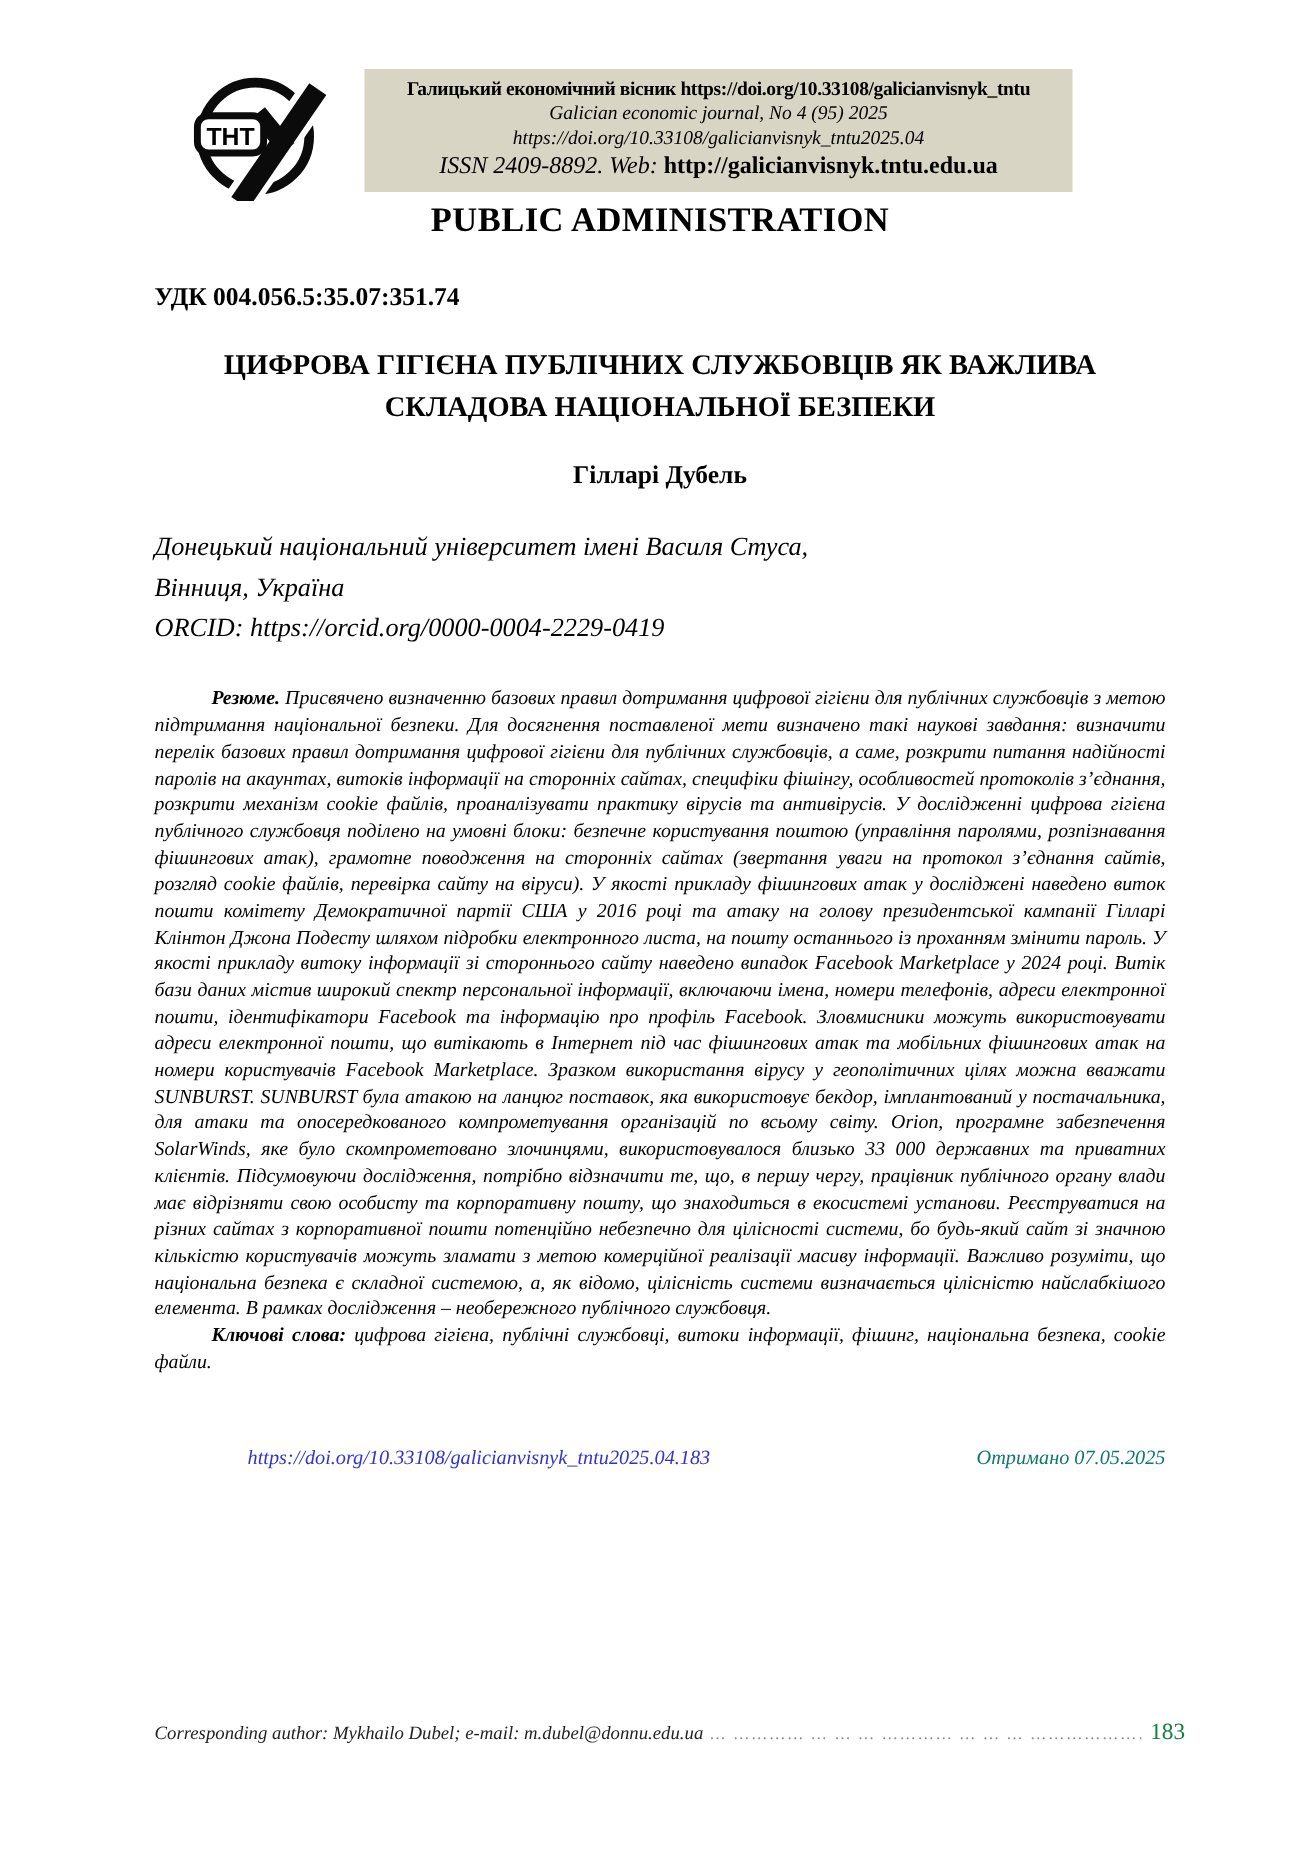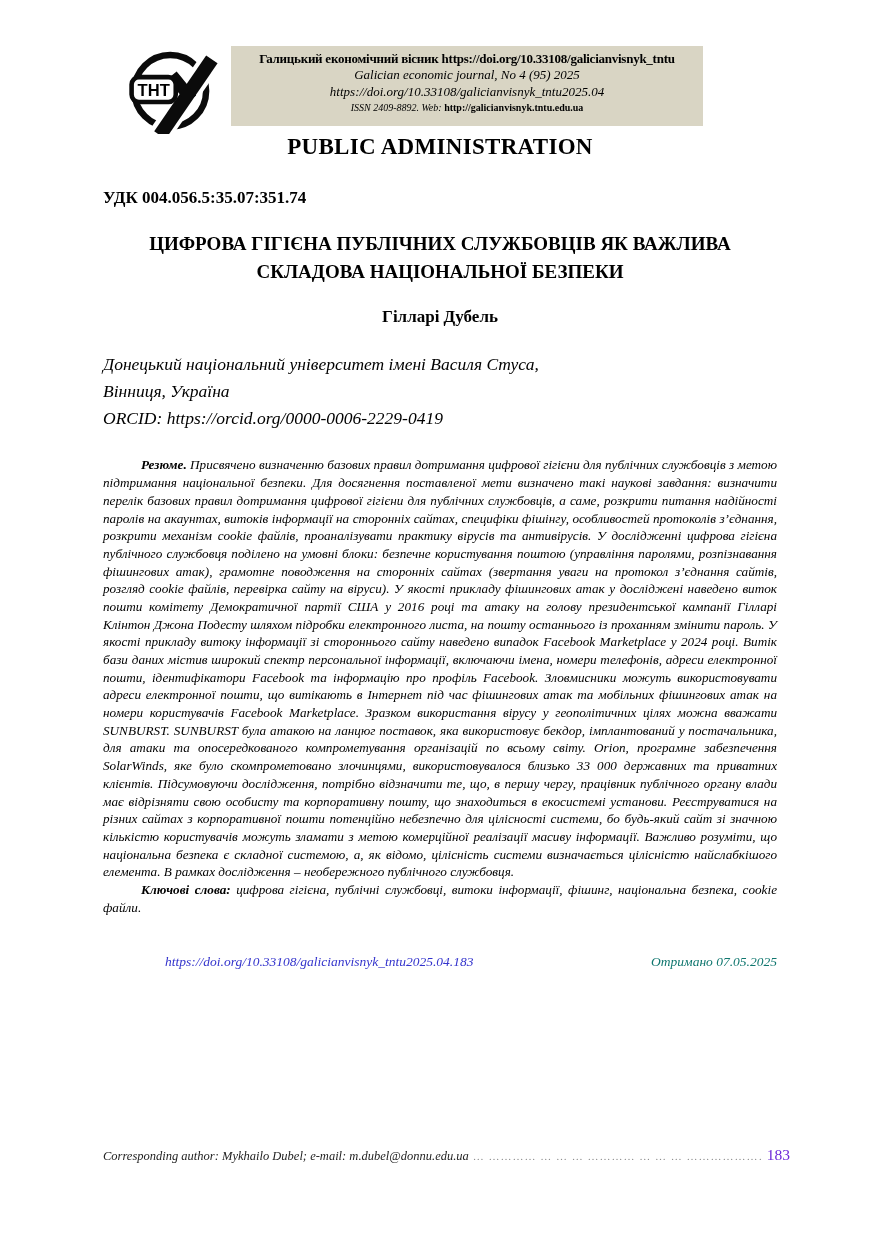--- a/index.html
+++ b/index.html
@@ -5,54 +5,54 @@
 <style>
   * { margin:0; padding:0; box-sizing:border-box; }
   html,body { background:#ffffff; }
   body { width:877px; height:1240px; font-family:"Liberation Serif", serif; color:#000; }
   .page { position:relative; width:877px; height:1240px; padding:46px 100px 0 103px; overflow:hidden; }
 
   
   .masthead { display:flex; align-items:flex-start; }
   .logo-wrap { width:92px; height:88px; margin-left:24px; flex:0 0 auto; }
   .mast-box {
-    margin-left:12px; width:472px; min-height:80px;
+    margin-left:24px; width:472px; min-height:80px;
     background:#d9d5c4; padding:5px 8px 6px 8px; text-align:center;
   }
   .mast-line1 { font-weight:bold; font-size:13px; letter-spacing:-0.25px; white-space:nowrap; }
   .mast-line2, .mast-line3 { font-style:italic; font-size:13px; line-height:1.3; }
-  .mast-line4 { font-size:10px; line-height:1.3; }
+  .mast-line4 { font-size:16px; line-height:1.3; }
   .mast-issn { font-style:italic; }
   .mast-web { font-weight:bold; }
 
   
   .section-en { text-align:center; font-weight:bold; font-size:23px; letter-spacing:0.3px; }
   .section-uk { text-align:center; font-weight:bold; font-size:23px; margin-top:32px; letter-spacing:0.2px; }
 
   .udc { font-weight:bold; font-size:17px; margin-top:28px; }
 
   .article-title { text-align:center; font-weight:bold; font-size:19px; line-height:1.45; margin-top:22px; }
   .author { text-align:center; font-weight:bold; font-size:17px; margin-top:22px; }
   .affiliation { text-align:left; font-style:italic; font-size:17.5px; line-height:1.55; margin-top:24px; }
 
   
   .abstract { margin-top:24px; font-style:italic; font-size:13.2px; line-height:1.34; text-align:justify; }
   .abstract p { text-indent:38px; }
   .lead-label { font-weight:bold; }
 
   
-  .meta-row { margin-top:38px; display:flex; justify-content:space-between; align-items:flex-end; font-style:italic; font-size:13.5px; }
+  .meta-row { margin-top:48px; display:flex; justify-content:space-between; align-items:flex-end; font-style:italic; font-size:13.5px; }
   .doi-link { color:#3333cc; text-decoration:none; margin-left:62px; }
   .received { color:#0f766e; }
 
   
   .footer { position:absolute; left:103px; right:87px; top:1146px; display:flex; align-items:baseline; }
   .footer-text { font-style:italic; font-size:12.5px; color:#222; white-space:nowrap; }
   .footer-leader { flex:1 1 auto; overflow:hidden; white-space:nowrap; color:#888; font-size:11px; margin:0 6px 0 4px; letter-spacing:1px; }
-  .footer-page { font-size:15.5px; color:#6d28d9; }
+  .footer-page { font-size:15.5px; color:#15803d; }
 
   svg text { font-family:"Liberation Sans", sans-serif; }
 </style>
 </head>
 <body>
 
 <div class="page">
 
   <div class="masthead">
     <div class="logo-wrap">
@@ -83,21 +83,21 @@
 
   <div class="udc">УДК 004.056.5:35.07:351.74</div>
 
   <div class="article-title">ЦИФРОВА ГІГІЄНА ПУБЛІЧНИХ СЛУЖБОВЦІВ ЯК ВАЖЛИВА СКЛАДОВА НАЦІОНАЛЬНОЇ БЕЗПЕКИ</div>
 
   <div class="author">Гілларі Дубель</div>
 
   <div class="affiliation">
     <div>Донецький національний університет імені Василя Стуса,</div>
     <div>Вінниця, Україна</div>
-    <div>ORCID: https://orcid.org/0000-0006-2229-0419</div>
+    <div>ORCID: https://orcid.org/0000-0004-2229-0419</div>
   </div>
 
   <div class="abstract">
     <p><span class="lead-label">Резюме.</span><span> Присвячено визначенню базових правил дотримання цифрової гігієни для публічних службовців з метою підтримання національної безпеки. Для досягнення поставленої мети визначено такі наукові завдання: визначити перелік базових правил дотримання цифрової гігієни для публічних службовців, а саме, розкрити питання надійності паролів на акаунтах, витоків інформації на сторонніх сайтах, специфіки фішінгу, особливостей протоколів з’єднання, розкрити механізм cookie файлів, проаналізувати практику вірусів та антивірусів. У дослідженні цифрова гігієна публічного службовця поділено на умовні блоки: безпечне користування поштою (управління паролями, розпізнавання фішингових атак), грамотне поводження на сторонніх сайтах (звертання уваги на протокол з’єднання сайтів, розгляд cookie файлів, перевірка сайту на віруси). У якості прикладу фішингових атак у досліджені наведено виток пошти комітету Демократичної партії США у 2016 році та атаку на голову президентської кампанії Гілларі Клінтон Джона Подесту шляхом підробки електронного листа, на пошту останнього із проханням змінити пароль. У якості прикладу витоку інформації зі стороннього сайту наведено випадок Facebook Marketplace у 2024 році. Витік бази даних містив широкий спектр персональної інформації, включаючи імена, номери телефонів, адреси електронної пошти, ідентифікатори Facebook та інформацію про профіль Facebook. Зловмисники можуть використовувати адреси електронної пошти, що витікають в Інтернет під час фішингових атак та мобільних фішингових атак на номери користувачів Facebook Marketplace. Зразком використання вірусу у геополітичних цілях можна вважати SUNBURST. SUNBURST була атакою на ланцюг поставок, яка використовує бекдор, імплантований у постачальника, для атаки та опосередкованого компрометування організацій по всьому світу. Orion, програмне забезпечення SolarWinds, яке було скомпрометовано злочинцями, використовувалося близько 33 000 державних та приватних клієнтів. Підсумовуючи дослідження, потрібно відзначити те, що, в першу чергу, працівник публічного органу влади має відрізняти свою особисту та корпоративну пошту, що знаходиться в екосистемі установи. Реєструватися на різних сайтах з корпоративної пошти потенційно небезпечно для цілісності системи, бо будь-який сайт зі значною кількістю користувачів можуть зламати з метою комерційної реалізації масиву інформації. Важливо розуміти, що національна безпека є складної системою, а, як відомо, цілісність системи визначається цілісністю найслабкішого елемента. В рамках дослідження – необережного публічного службовця.</span></p>
     <p><span class="lead-label">Ключові слова:</span><span> цифрова гігієна, публічні службовці, витоки інформації, фішинг, національна безпека, cookie файли.</span></p>
   </div>
 
   <div class="meta-row">
     <a href="#" class="doi-link">https://doi.org/10.33108/galicianvisnyk_tntu2025.04.183</a>
     <span class="received">Отримано 07.05.2025</span>

